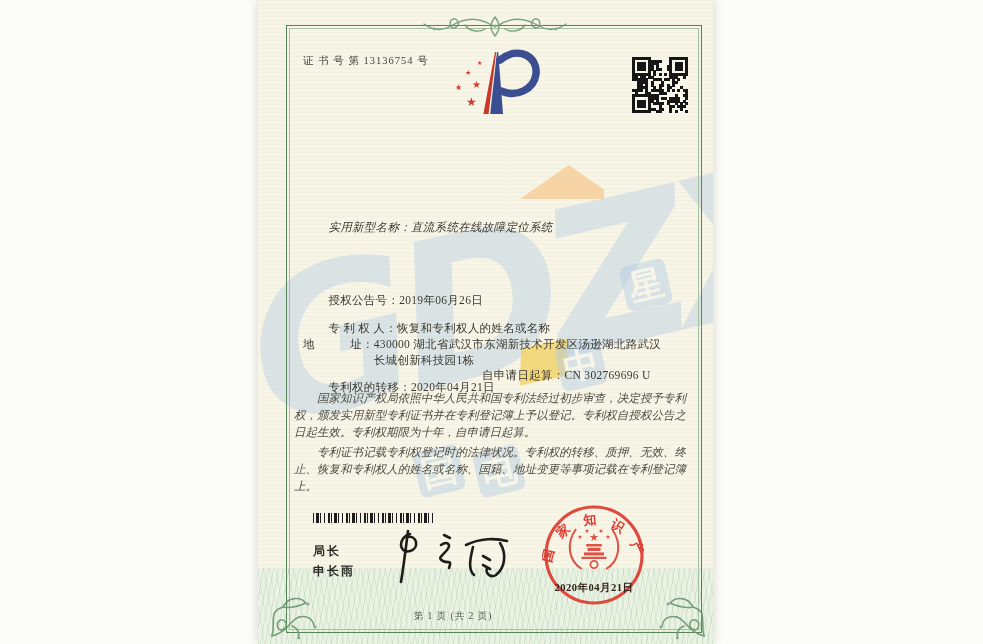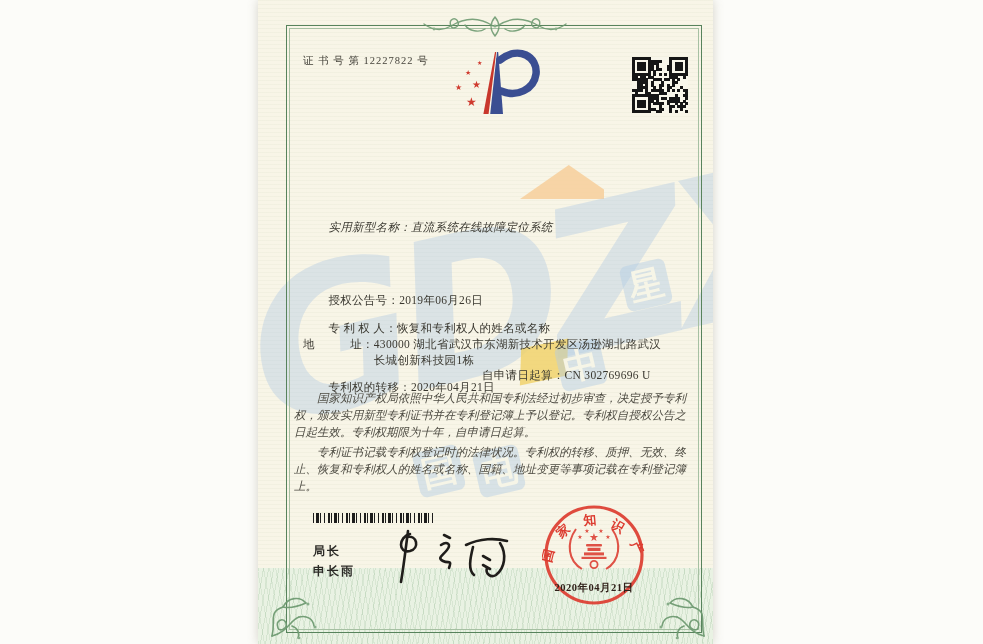--- a/index.html
+++ b/index.html
@@ -125,21 +125,21 @@
       </g>
       <g fill="#87ad88">
           <circle cx="42" cy="22" r="1.5"></circle>
           <circle cx="49" cy="45" r="1.5"></circle>
           <circle cx="33" cy="56" r="1.3"></circle>
         </g>
     </svg>
 
     <div class="content">
 
-      <div class="certno">证 书 号 第 12227822 号</div>
+      <div class="certno">证 书 号 第 13136754 号</div>
 
       <div class="logo">
         <span class="star" style="left:24px;top:14px;font-size:6px;">★</span>
         <span class="star" style="left:12px;top:24px;font-size:7px;">★</span>
         <span class="star" style="left:2px;top:38px;font-size:8px;">★</span>
         <span class="star" style="left:19px;top:34px;font-size:10px;">★</span>
         <span class="star" style="left:13px;top:50px;font-size:12px;">★</span>
         <div class="wedge">
             <div class="red"></div>
             <div class="blue"></div>
@@ -448,15 +448,16 @@
           <text x="66" y="36" font-size="6" text-anchor="middle">★</text>
           <rect x="44" y="41" width="16" height="2.4" rx="1"></rect>
           <rect x="45.5" y="44.8" width="13" height="3.2"></rect>
           <rect x="42" y="49.4" width="20" height="3"></rect>
           <rect x="39.5" y="53.8" width="25" height="2.2"></rect>
           <circle cx="52" cy="61.5" r="3.6" fill="none" stroke="#dc3c30" stroke-width="1.8"></circle>
         </g>
       </svg>
       <div class="seal-date">2020年04月21日</div>
 
+      <div class="footer">第 1 页 (共 2 页)</div>
     </div>
   </div>
 </div>
 
 </body></html>

